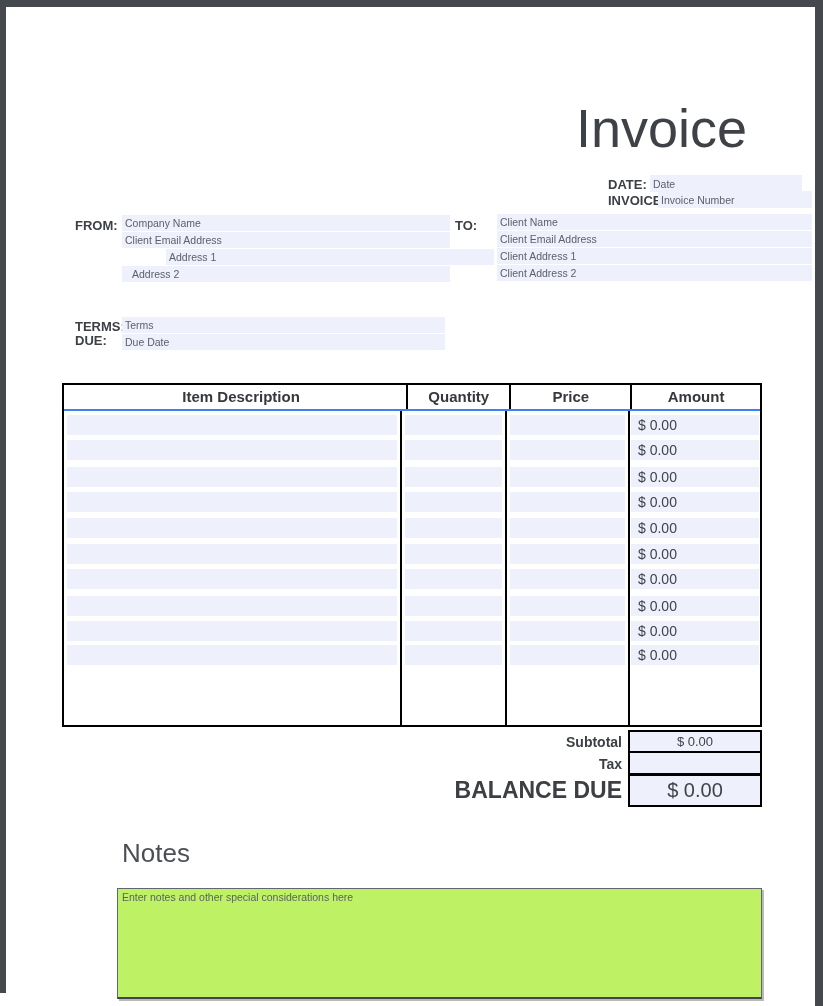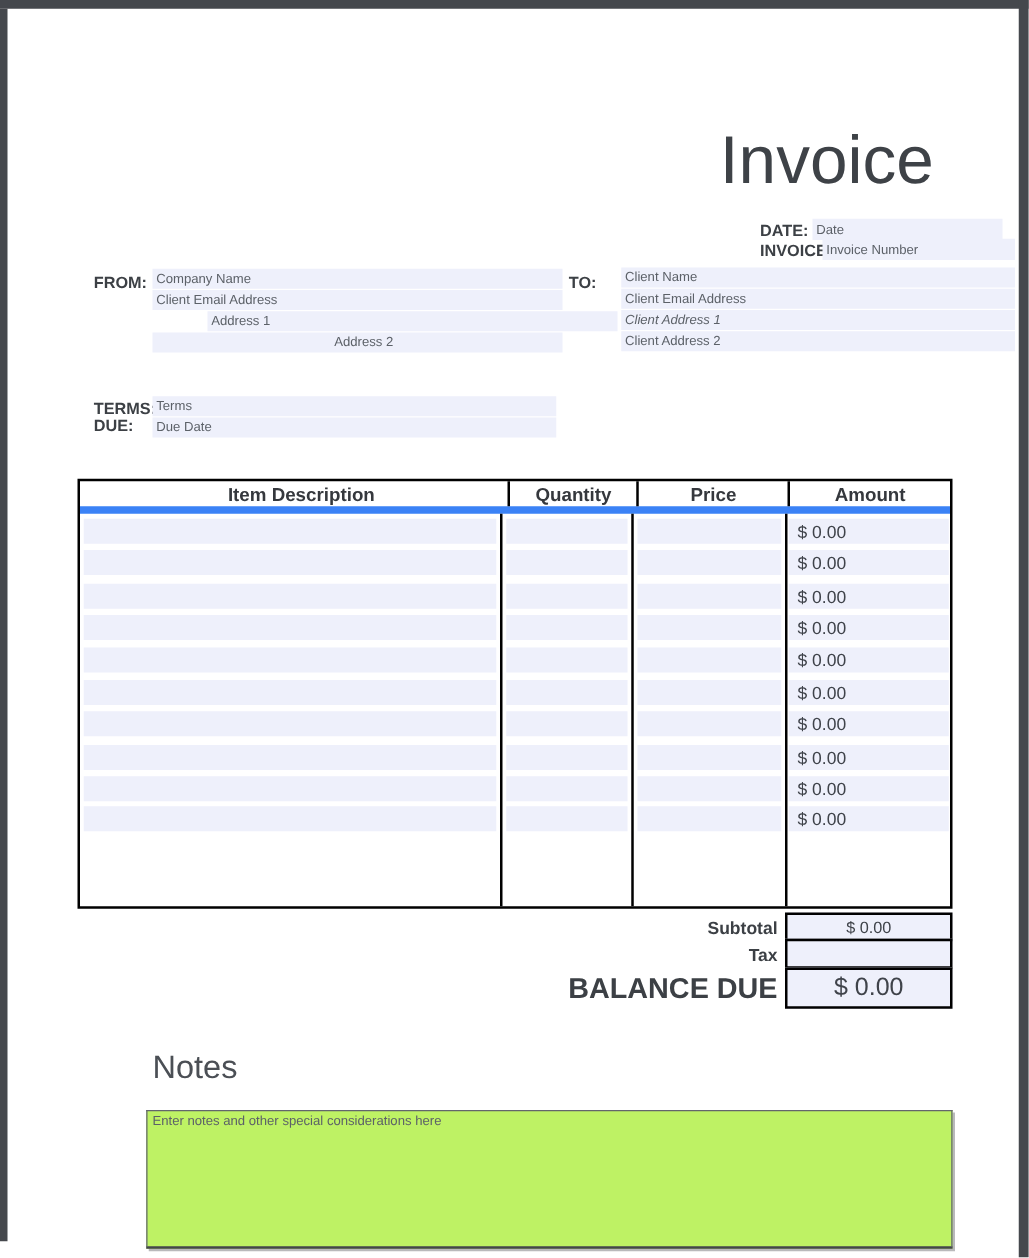--- a/index.html
+++ b/index.html
@@ -31,38 +31,38 @@
   .field::placeholder { color:#5c6168; opacity:1; }
 
   
   .date-input    { left:650px; top:175px; width:152px; height:17px; }
   .invoice-input { left:658px; top:191px; width:154px; height:17px; }
 
   
   .from-1 { left:122px; top:215px; width:328px; height:16px; }
   .from-2 { left:122px; top:232px; width:328px; height:16px; }
   .from-3 { left:122px; top:249px; width:328px; height:16px;margin-left:44px; }
-  .from-4 { left:122px; top:266px; width:328px; height:16px; padding-left:10px;text-align:center; }
+  .from-4 { left:122px; top:266px; width:328px; height:16px; padding-left:10px; }
 
   
   .to-1 { left:497px; top:214px; width:315px; height:16px; }
   .to-2 { left:497px; top:231px; width:315px; height:16px; }
-  .to-3 { left:497px; top:248px; width:315px; height:16px;font-style:italic; }
+  .to-3 { left:497px; top:248px; width:315px; height:16px; }
   .to-4 { left:497px; top:265px; width:315px; height:16px; }
 
   
   .terms-input { left:122px; top:317px; width:323px; height:16px; }
   .due-input   { left:122px; top:334px; width:323px; height:16px; }
 
   
   .items-table {
     position:absolute; left:62px; top:383px; width:700px; height:344px;
     border:2px solid #000;
   }
-  .items-header { display:flex; height:26px; border-bottom:6px solid #3b82f6;padding-left:12px; }
+  .items-header { display:flex; height:26px; border-bottom:2px solid #3b82f6;padding-left:12px; }
   .items-header .hcell {
     font-weight:bold; font-size:15px; color:#35383d;
     text-align:center; line-height:24px;
   }
   .hcell.c-desc   { width:338px; border-right:2px solid #000; }
   .hcell.c-qty    { width:105px; border-right:2px solid #000; }
   .hcell.c-price  { width:123px; border-right:2px solid #000; }
   .hcell.c-amount { width:130px;border-radius:10px; }
   .items-body { position:absolute; left:0; top:26px; right:0; bottom:0; }
   .vline { position:absolute; top:0; bottom:0; width:2px; background:#000; }

